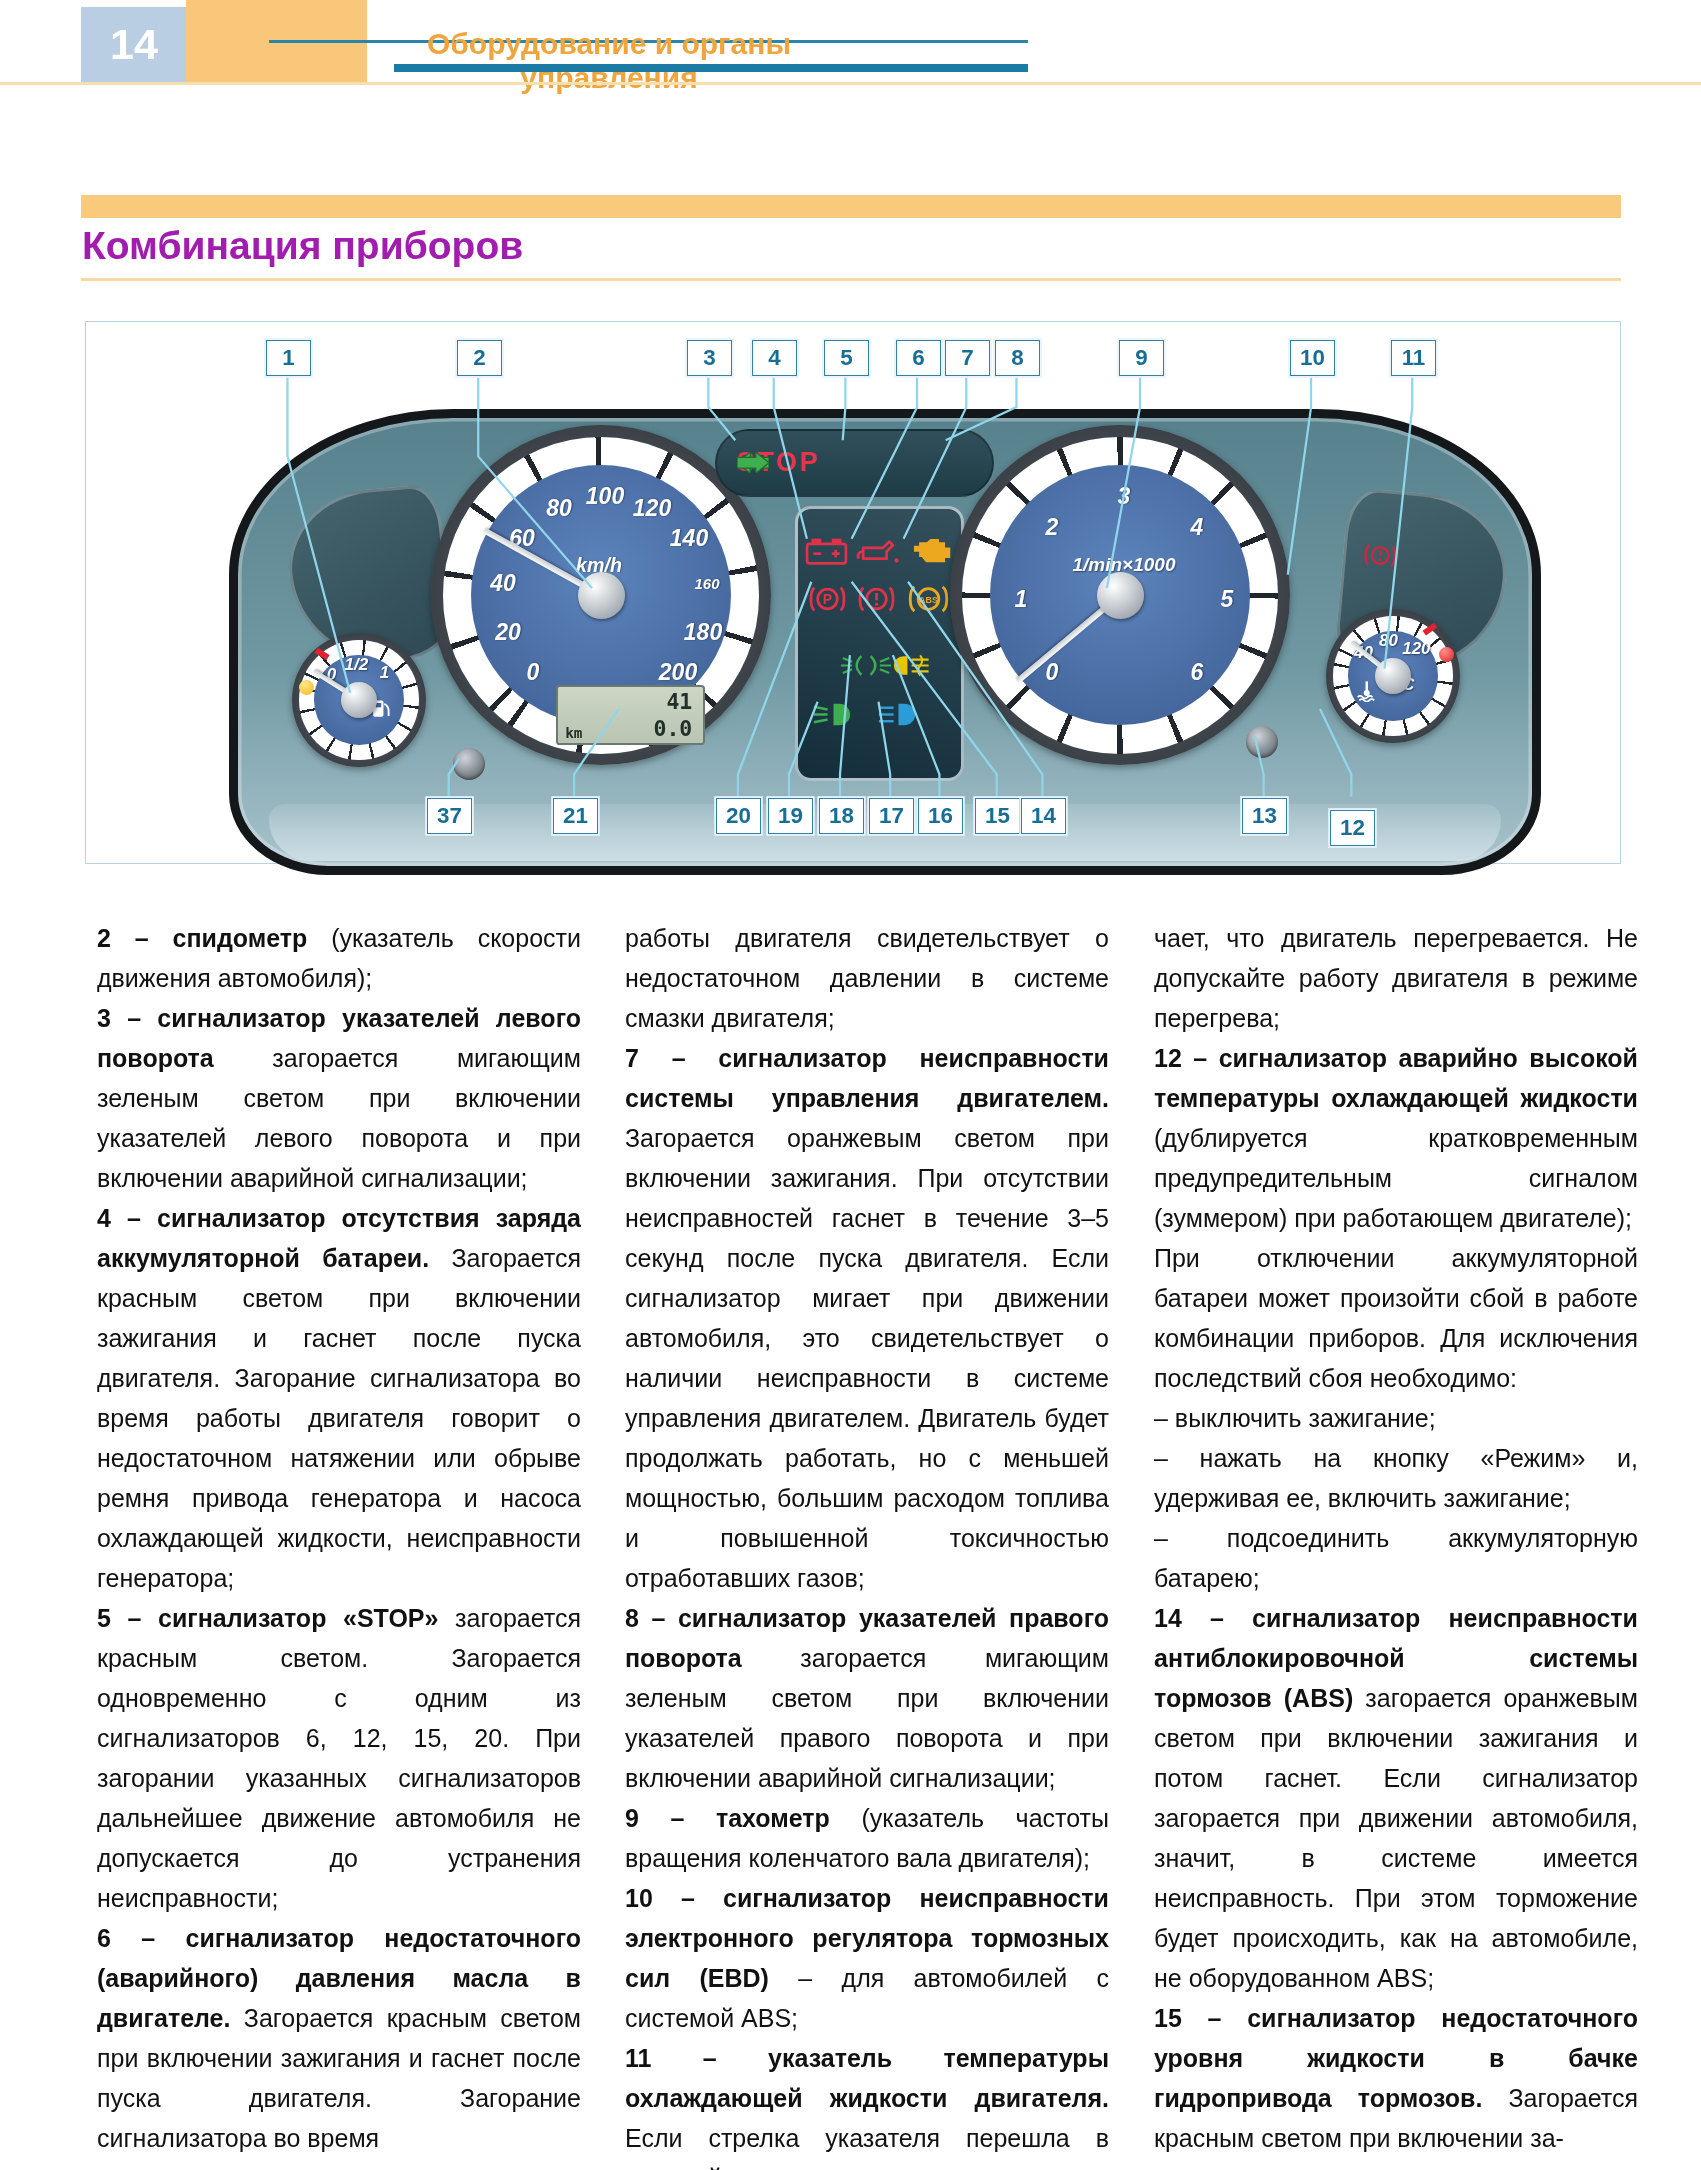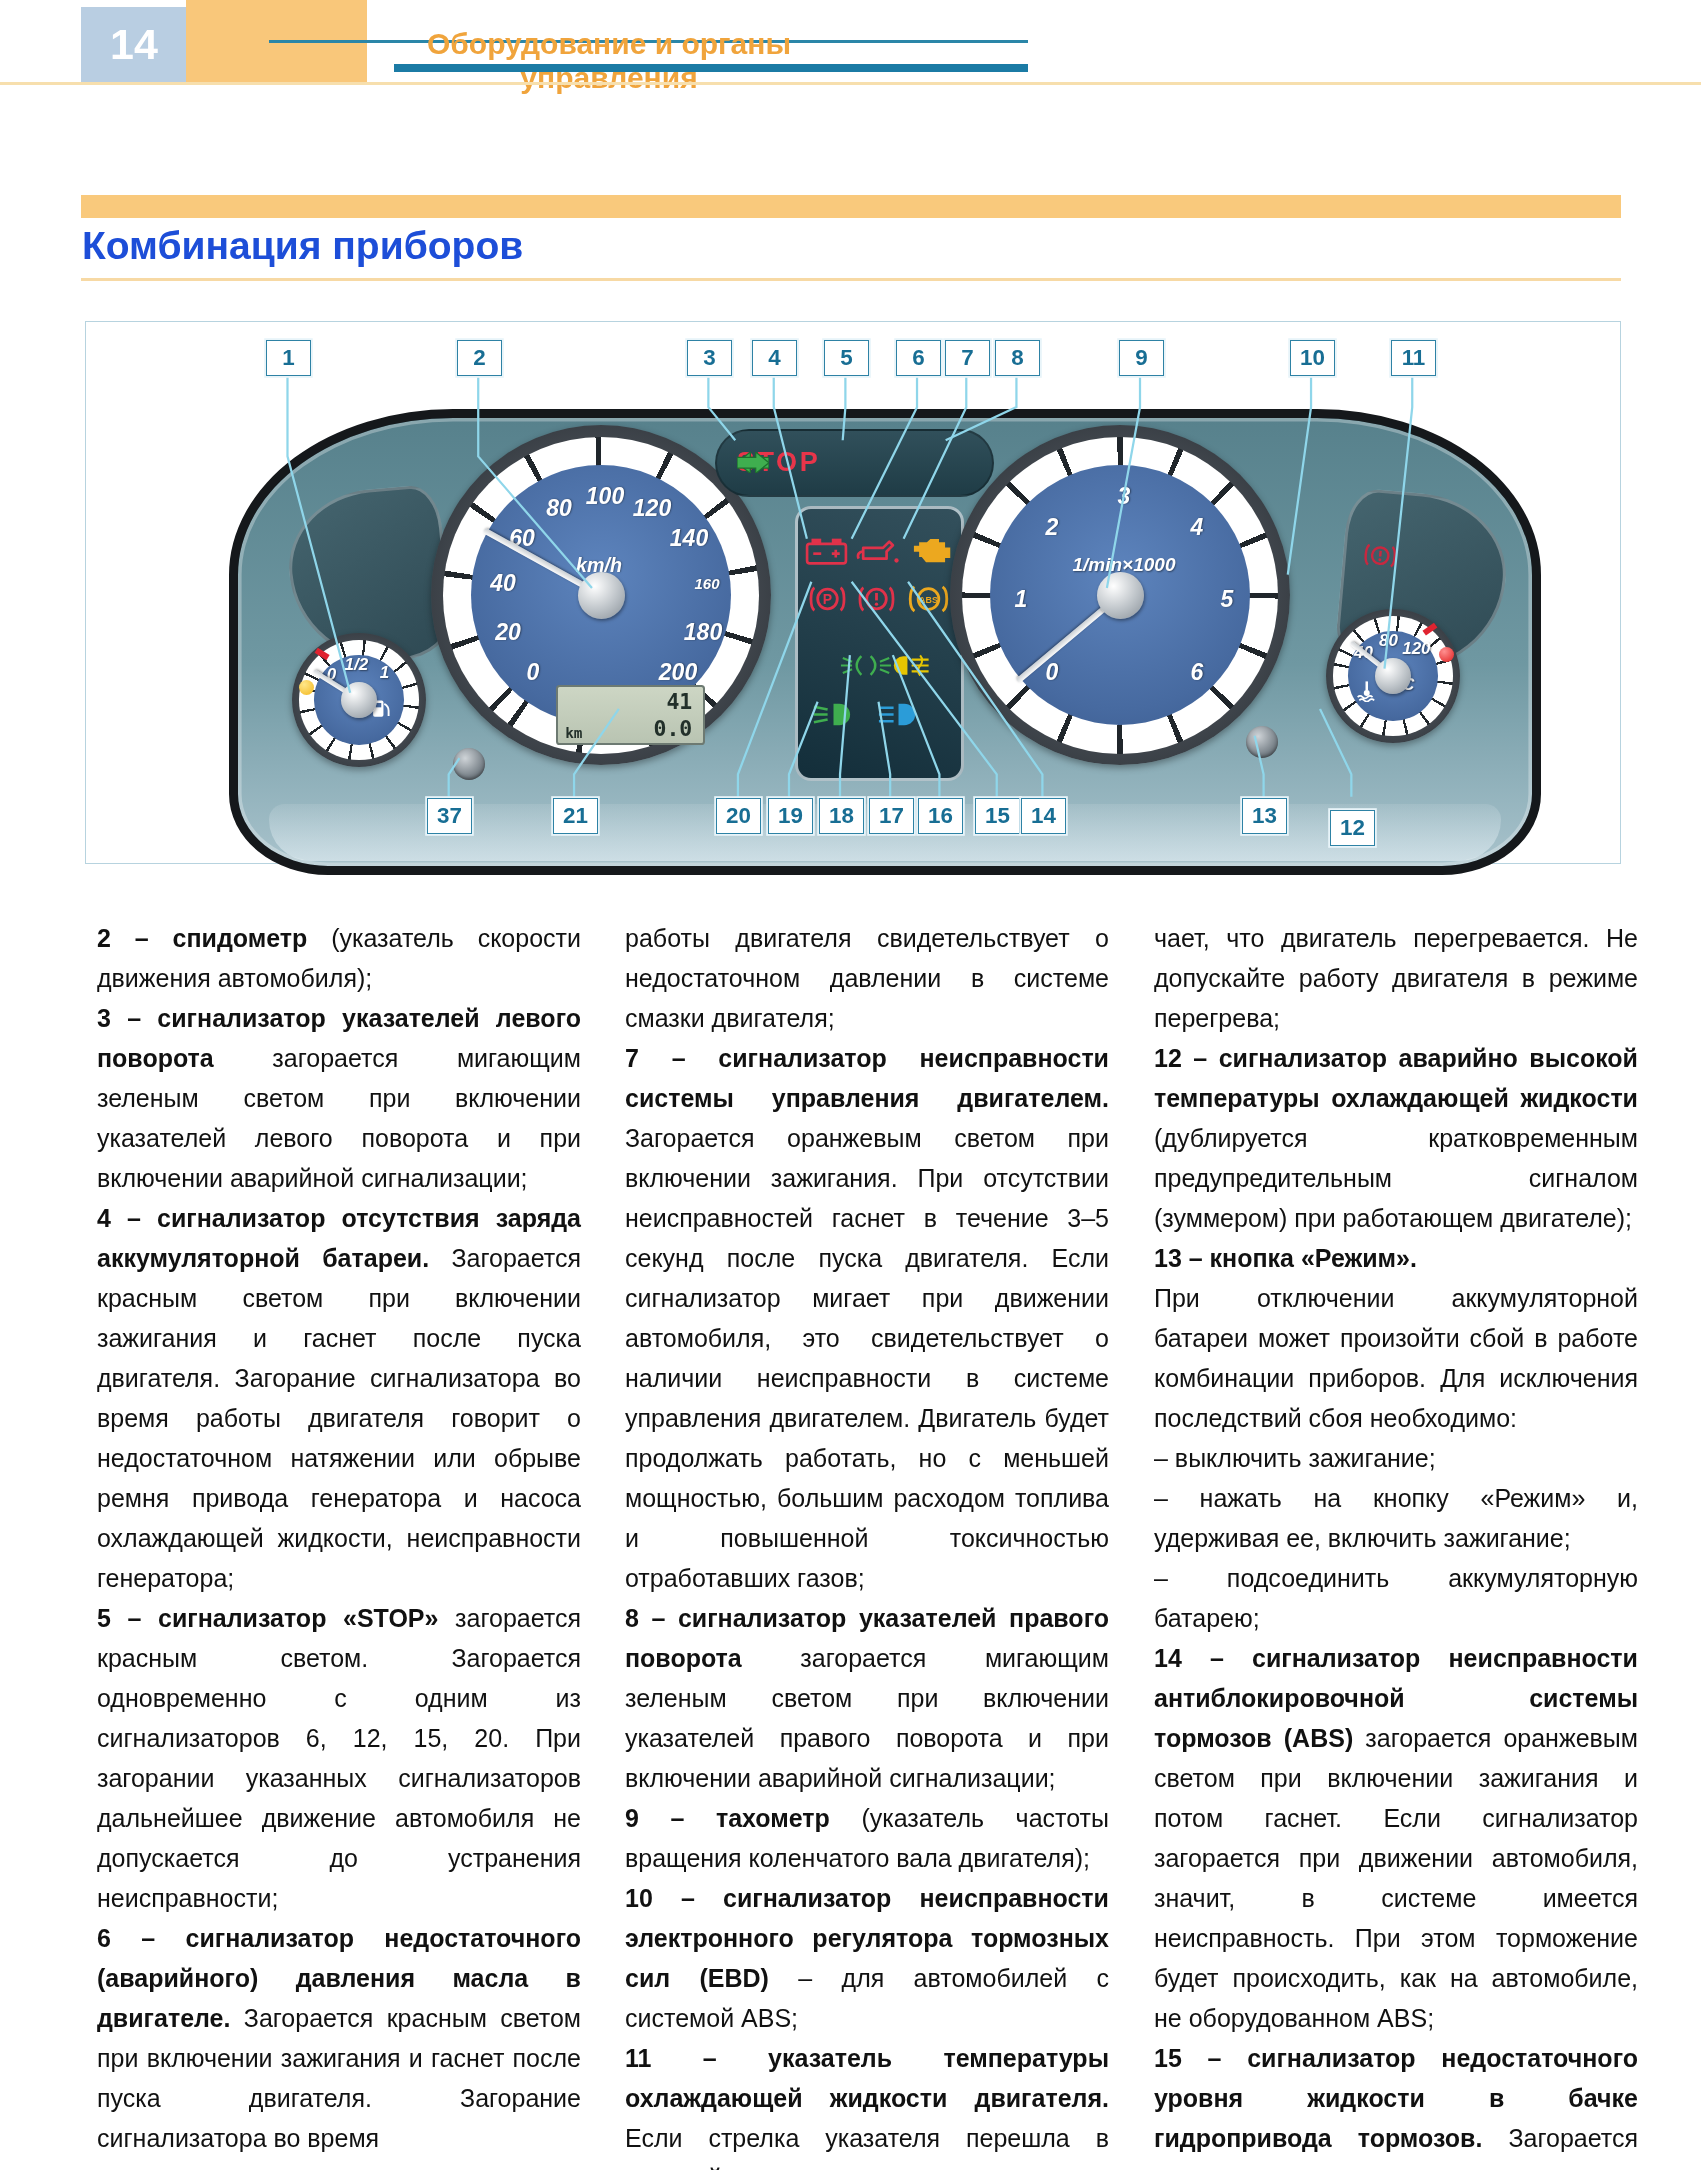--- a/index.html
+++ b/index.html
@@ -8,21 +8,21 @@
   
   .hdr-blue{left:81px;top:7.2px;width:106px;height:75px;background:#b9cee2;display:flex;align-items:center;justify-content:center;}
   .hdr-blue span{color:#fff;font-size:43px;font-weight:bold;}
   .hdr-orange{left:186px;top:0;width:181px;height:82px;background:#f9c77a;}
   .hdr-line-thin{left:269px;top:40px;width:759px;height:2.7px;background:#2a86a8;}
   .hdr-title{left:358px;top:27px;width:502px;text-align:center;color:#f0a43c;font-size:30px;font-weight:bold;}
   .hdr-line-thick{left:394px;top:64px;width:634px;height:8px;background:#1b7ba5;}
   .hdr-yellow{left:0;top:82px;width:1702px;height:2.7px;background:#f7dfad;}
   
   .sec-bar{left:81px;top:195px;width:1540px;height:23px;background:#f9c97c;}
-  .sec-title{left:82px;top:224px;font-size:39px;font-weight:bold;color:#1d4ed8;}
+  .sec-title{left:82px;top:224px;font-size:39px;font-weight:bold;color:#a21caf;}
   .sec-line{left:81px;top:278px;width:1540px;height:2.7px;background:#f7d9a4;}
   
   .diagram{left:85px;top:321px;width:1534px;height:541px;border:1.8px solid #b7d3df;background:#fff;}
   .callout{position:absolute;width:43px;height:34px;background:#fff;border:1.8px solid #2e82a5;display:flex;align-items:center;justify-content:center;color:#186e94;font-weight:bold;font-size:22.4px;box-shadow:0 0 0 1.8px #e8f4f9;}
   .leads{position:absolute;left:0;top:0;}
   
   .cluster{position:absolute;left:143px;top:87px;width:1294px;height:448px;background:linear-gradient(180deg,#57818c,#6f98a2 55%,#8fb0ba 80%,#a9c3cc);border:9px solid #15181b;border-radius:224px 224px 99px 99px / 166px 166px 81px 81px;box-shadow:inset 0 0 0 3.6px rgba(255,255,255,.30);}
   .cluster:after{content:"";position:absolute;left:31px;right:31px;bottom:5.4px;height:57px;background:linear-gradient(180deg,rgba(255,255,255,.10),rgba(235,245,250,.55));border-radius:27px 27px 72px 72px;}
   .vent{position:absolute;background:linear-gradient(150deg,#45656f,#2e4953);border:3.6px solid rgba(255,255,255,.28);}
   .vent-left{left:52px;top:72px;width:150px;height:167px;border-radius:75% 25% 45% 85% / 60% 35% 30% 75%;transform:rotate(-5deg);}
@@ -372,21 +372,20 @@
   <p><b>7 – сигнализатор неисправности системы управления двигателем. </b><span>Загорается оранжевым светом при включении зажигания. При отсутствии неисправностей гаснет в течение 3–5 секунд после пуска двигателя. Если сигнализатор мигает при движении автомобиля, это свидетельствует о наличии неисправности в системе управления двигателем. Двигатель будет продолжать работать, но с меньшей мощностью, большим расходом топлива и повышенной токсичностью отработавших газов;</span></p>
   <p><b>8 – сигнализатор указателей правого поворота </b><span>загорается мигающим зеленым светом при включении указателей правого поворота и при включении аварийной сигнализации;</span></p>
   <p><b>9 – тахометр </b><span>(указатель частоты вращения коленчатого вала двигателя);</span></p>
   <p><b>10 – сигнализатор неисправности электронного регулятора тормозных сил (EBD) </b><span>– для автомобилей с системой ABS;</span></p>
   <p><b>11 – указатель температуры охлаждающей жидкости двигателя. </b><span>Если стрелка указателя перешла в красный сектор шкалы, это озна-</span></p>
 </div>
 
 <div class="col c3">
   <p><b></b><span>чает, что двигатель перегревается. Не допускайте работу двигателя в режиме перегрева;</span></p>
   <p><b>12 – сигнализатор аварийно высокой температуры охлаждающей жидкости </b><span>(дублируется кратковременным предупредительным сигналом (зуммером) при работающем двигателе);</span></p>
-  <p><b>13 – кнопка «Режим».</b><span></span></p>
   <p><b></b><span>При отключении аккумуляторной батареи может произойти сбой в работе комбинации приборов. Для исключения последствий сбоя необходимо:</span></p>
   <p><b></b><span>– выключить зажигание;</span></p>
   <p><b></b><span>– нажать на кнопку «Режим» и, удерживая ее, включить зажигание;</span></p>
   <p><b></b><span>– подсоединить аккумуляторную батарею;</span></p>
   <p><b>14 – сигнализатор неисправности антиблокировочной системы тормозов (ABS) </b><span>загорается оранжевым светом при включении зажигания и потом гаснет. Если сигнализатор загорается при движении автомобиля, значит, в системе имеется неисправность. При этом торможение будет происходить, как на автомобиле, не оборудованном ABS;</span></p>
   <p><b>15 – сигнализатор недостаточного уровня жидкости в бачке гидропривода тормозов. </b><span>Загорается красным светом при включении за-</span></p>
 </div>
 
 
 </body></html>

